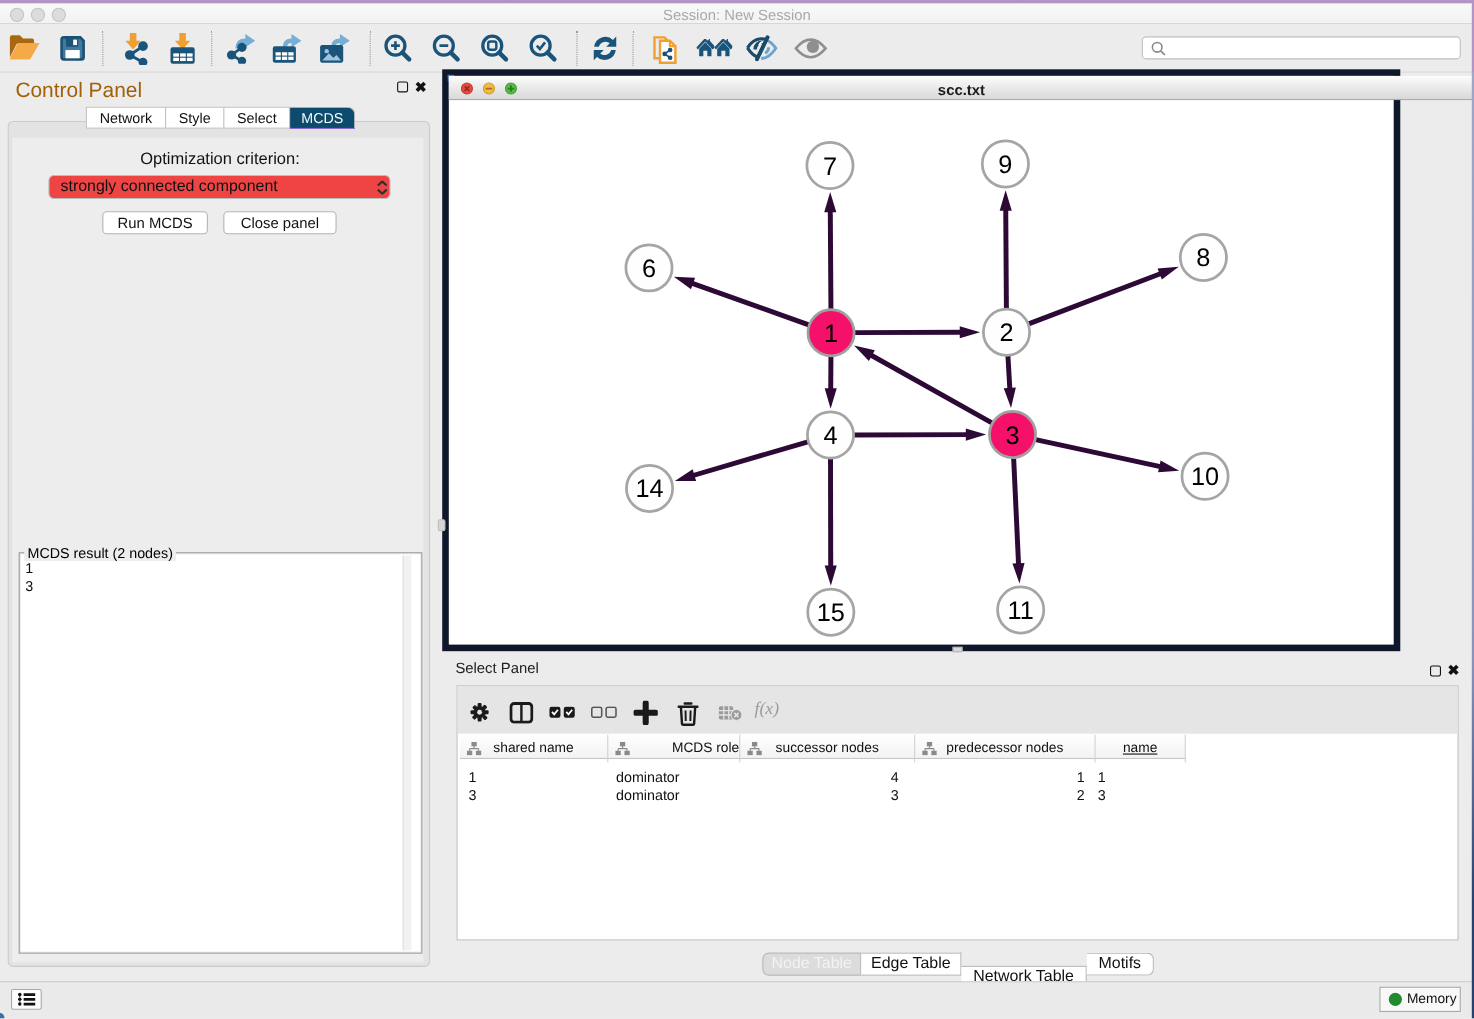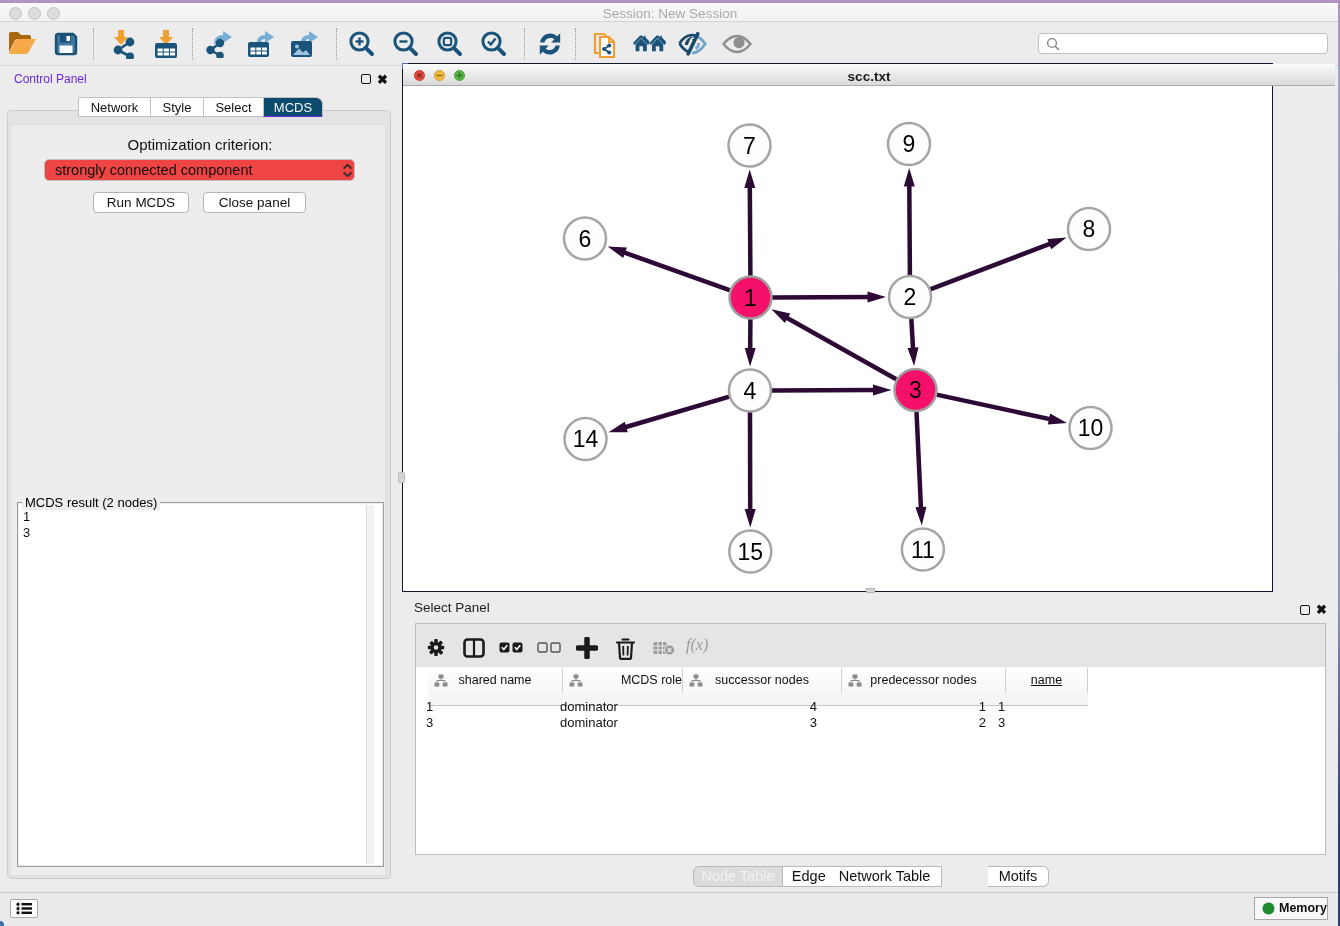--- a/index.html
+++ b/index.html
@@ -7,58 +7,58 @@
 .abs{position:absolute;}
 
 #titlebar{left:0;top:0;width:1340px;height:22px;background:linear-gradient(#f9f9f9,#f2f2f2);border-top:3px solid #b294c5;border-bottom:1px solid #d4d4d4;}
 #titlebar .tl{position:absolute;top:4px;width:13px;height:13px;border-radius:50%;background:#dcdcdc;border:1px solid #c3c3c3;}
 #title-text{left:0;top:6px;width:1340px;text-align:center;font-size:13.5px;color:#a9a9a9;}
 
 #toolbar{left:0;top:22px;width:1340px;height:44px;background:#ececec;border-bottom:1px solid #d8d8d8;}
 .tsep{position:absolute;top:6px;height:32px;width:1px;border-left:1px dotted #9a9a9a;}
 #searchbox{left:1038px;top:11px;width:290px;height:21px;background:#fff;border:1px solid #c0c0c0;border-radius:4px;}
 
-#cp-title{left:14px;top:72px;font-size:12px;color:#6d28d9;}
+#cp-title{left:14px;top:72px;font-size:19px;color:#a16207;}
 .winbtn-sq{position:absolute;width:10px;height:10px;border:1.6px solid #111;border-radius:2px;background:transparent;}
 .winbtn-x{position:absolute;font-size:13px;font-weight:bold;color:#111;line-height:11px;}
 .cptab{position:absolute;top:97px;height:20px;background:#fff;border:1px solid #c2c2c2;font-size:13px;text-align:center;line-height:19px;color:#111;}
 #cp-panel{left:7px;top:110px;width:384px;height:769px;background:#e3e3e3;border:1px solid #cbcbcb;border-radius:5px;}
 #cp-inner{left:10px;top:124px;width:376px;height:752px;background:#ededed;border:1px solid #e0e0e0;}
 #opt-label{left:0px;top:136px;width:400px;text-align:center;font-size:15px;color:#111;}
 #combo{left:44px;top:159px;width:311px;height:22px;background:#ef4444;border:1px solid #bdbdbd;border-radius:5px;font-size:14.5px;line-height:20px;padding-left:10px;color:#111;}
 .btn{position:absolute;top:192px;height:21px;background:#fff;border:1px solid #b4b4b4;border-radius:4px;font-size:13.5px;text-align:center;line-height:19px;color:#111;}
 #mcds-group{left:17px;top:502px;width:367px;height:365px;border:1px solid #9d9d9d;}
 #mcds-label{left:22px;top:495px;font-size:13px;background:#ededed;padding:0 3px;color:#000000;text-align:center;}
 #mcds-white{left:19px;top:504px;width:363px;height:361px;background:#fff;}
 #mcds-scroll{left:366px;top:505px;width:8px;height:359px;background:#f2f2f2;border-left:1px solid #dedede;}
 #mcds-text{left:23px;top:509px;font-size:13px;line-height:16px;color:#111;}
 
-#netwin{left:402px;top:63px;width:871px;height:529px;background:#fff;border:1px solid #0f172a;}
+#netwin{left:402px;top:63px;width:871px;height:529px;background:#fff;border:6px solid #0f172a;}
 #nettitle{left:0px;top:0px;width:932px;height:22px;background:linear-gradient(#fcfcfc,#d9d9d9);border-bottom:1px solid #ababab;}
 .light{position:absolute;top:5.5px;width:11px;height:11px;border-radius:50%;}
 #nettitle-text{left:0;top:5px;width:932px;text-align:center;font-size:13.5px;font-weight:bold;color:#1a1a1a;}
 #graph text{font-size:23px;fill:#000;text-anchor:middle;font-family:"Liberation Sans",sans-serif;}
 #graph line{stroke:#2d0a36;stroke-width:4.5;}
 #graph polygon{fill:#2d0a36;}
 #graph circle.white{fill:#fefefe;stroke:#a5a5a5;stroke-width:2.5;}
 #graph circle.pink{fill:#f5116a;stroke:#a0a0a0;stroke-width:2.5;}
 #netgrip{left:866px;top:588px;width:9px;height:5px;background:#d8d8d8;border:1px solid #b5b5b5;}
 
 #tp-title{left:414px;top:600px;font-size:13.5px;color:#222;}
 #tp-box{left:415px;top:623px;width:911px;height:232px;background:#fff;border:1px solid #bdbdbd;}
 #tp-toolbar{left:0px;top:0px;width:909px;height:43px;background:#e5e5e5;}
-#tp-header{left:12px;top:44px;width:660px;height:38px;background:linear-gradient(#fefefe,#f3f3f3);border-bottom:1px solid #c6c6c6;}
+#tp-header{left:2px;top:44px;width:660px;height:22px;background:linear-gradient(#fefefe,#f3f3f3);border-bottom:1px solid #c6c6c6;}
 .hcell{position:absolute;top:0;height:25px;border-right:1px solid #d2d2d2;font-size:12.5px;text-align:center;line-height:25px;color:#111;}
 .hicon{position:absolute;top:6px;}
 .cell{position:absolute;font-size:13px;color:#111;line-height:15px;}
 
 .btab{position:absolute;top:866px;height:21px;border:1px solid #b9b9b9;font-size:14.5px;text-align:center;line-height:19px;background:#fff;color:#111;}
 
 #statusbar{left:0;top:892px;width:1340px;height:34px;background:#eaeaea;border-top:1px solid #cccccc;}
-#memorybtn{left:1254px;top:897px;width:74px;height:23px;background:#f8f8f8;border:1px solid #a8a8a8;font-size:13px;line-height:21px;color:#111;font-weight:bold;}
+#memorybtn{left:1254px;top:897px;width:74px;height:23px;background:#f8f8f8;border:1px solid #a8a8a8;font-size:13px;line-height:21px;color:#111;}
 #listbtn{left:10px;top:899px;width:28px;height:19px;background:#fcfcfc;border:1px solid #a9a9a9;border-radius:2px;}
 #redge{left:1338px;top:0;width:2px;height:926px;background:linear-gradient(#b294c5 0px,#b294c5 65px,#9fa6c6 66px,#8b93bb 600px,#27406e 820px,#27406e 926px);}
 </style></head>
 <body>
 <div class="abs" id="titlebar">
   <div class="tl" style="left:9px;"></div>
   <div class="tl" style="left:28px;"></div>
   <div class="tl" style="left:47px;"></div>
 </div>
 <div class="abs" id="title-text">Session: New Session</div>
@@ -390,21 +390,21 @@
   <div class="cell" style="left:582px;top:75px;">1</div>
   <div class="cell" style="left:10px;top:91px;">3</div>
   <div class="cell" style="left:144px;top:91px;">dominator</div>
   <div class="cell" style="left:255px;top:91px;width:146px;text-align:right;">3</div>
   <div class="cell" style="left:414px;top:91px;width:156px;text-align:right;">2</div>
   <div class="cell" style="left:582px;top:91px;">3</div>
 </div>
 
 <div class="btab" style="left:693px;width:90px;background:#dcdcdc;color:#f2f2f2;border-radius:6px 0 0 6px;">Node Table</div>
 <div class="btab" style="left:783px;width:91px;border-left:none;">Edge Table</div>
-<div class="btab" style="left:828px;width:114px;border-left:none;">Network Table</div>
+<div class="btab" style="left:874px;width:114px;border-left:none;margin-top:12px;">Network Table</div>
 <div class="btab" style="left:988px;width:61px;border-left:none;border-radius:0 6px 6px 0;">Motifs</div>
 
 <div class="abs" id="statusbar"></div>
 <div class="abs" id="listbtn">
     <svg class="abs" style="left:5px;top:2px;" width="17" height="13" viewBox="0 0 17 13">
       <line x1="2" y1="1" x2="2" y2="12" stroke="#111" stroke-width="0.8" stroke-dasharray="1.2 1.2"></line>
       <g stroke="#111" stroke-width="2.4">
         <line x1="5.5" y1="2.2" x2="16" y2="2.2"></line>
         <line x1="5.5" y1="6.5" x2="16" y2="6.5"></line>
         <line x1="5.5" y1="10.8" x2="16" y2="10.8"></line>

